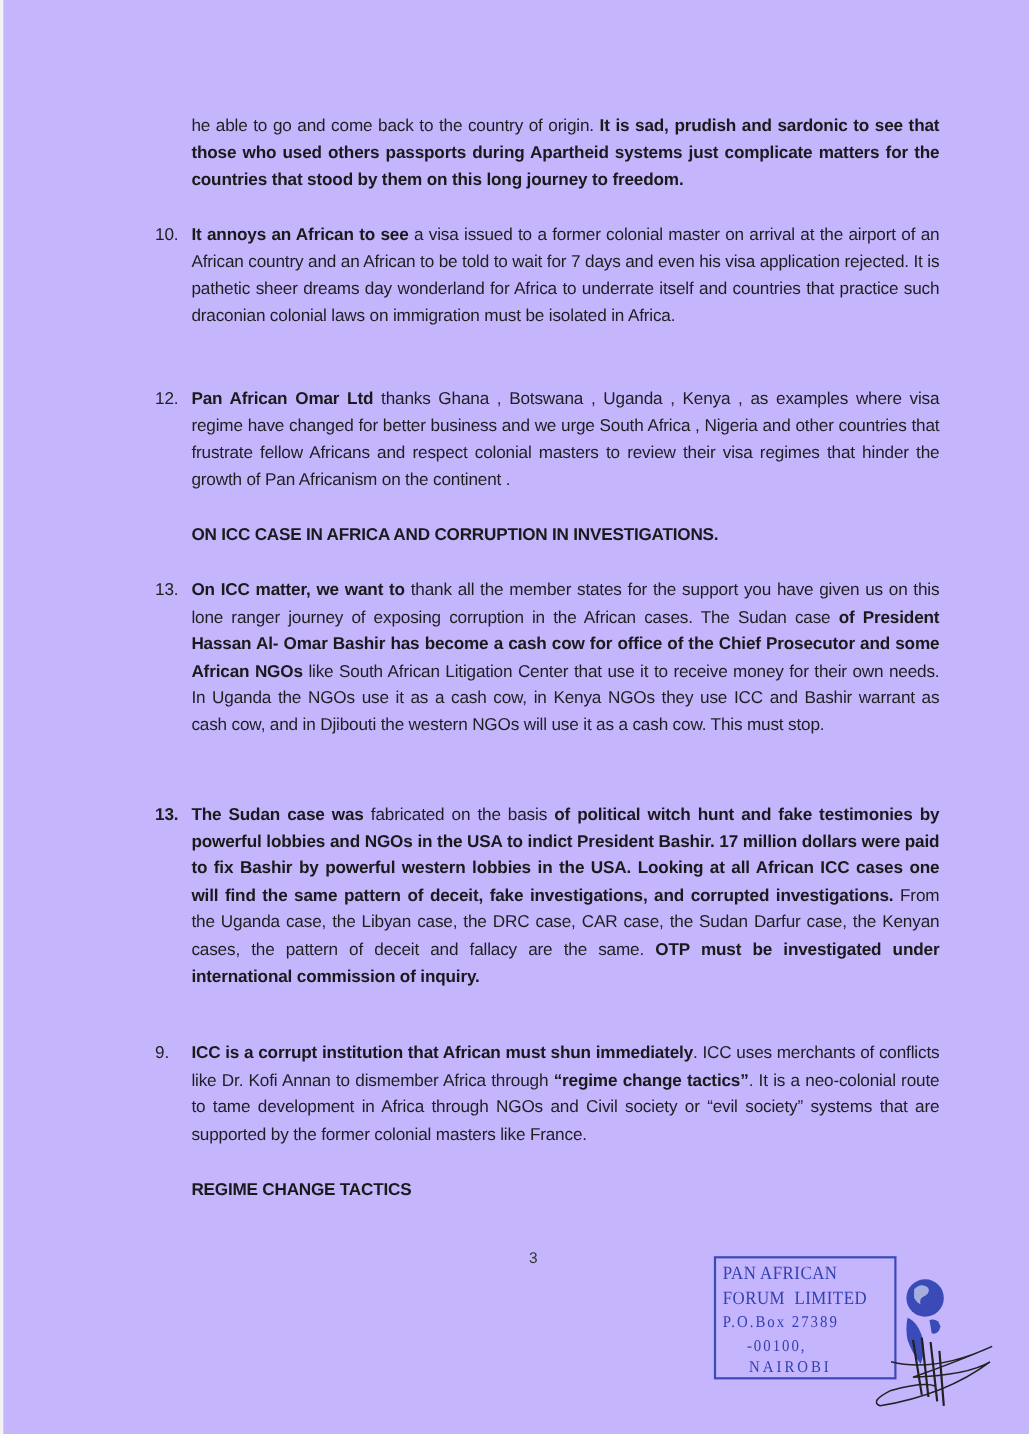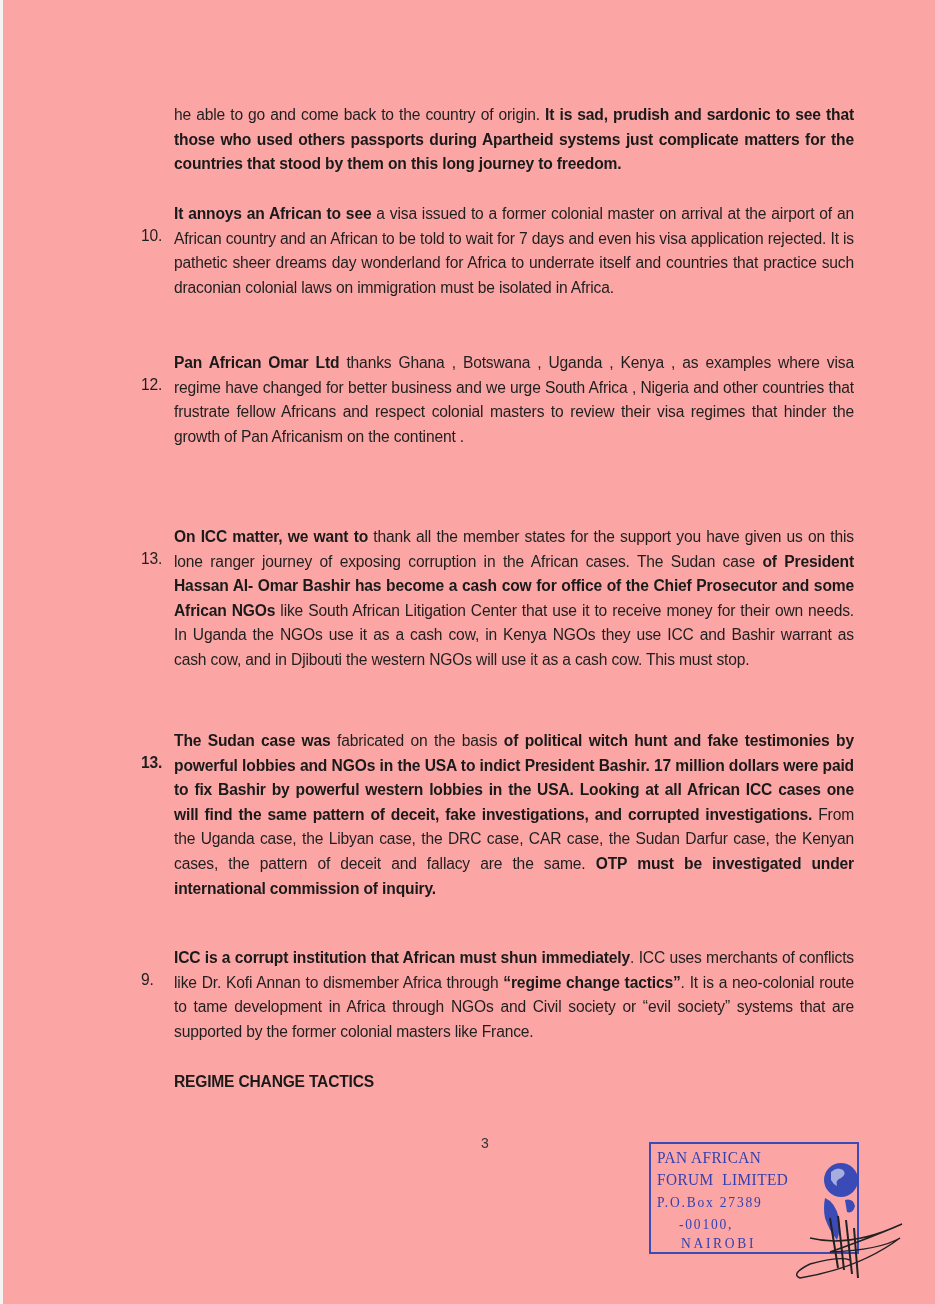--- a/index.html
+++ b/index.html
@@ -12,21 +12,21 @@
       height: 1304px;
       position: relative;
       overflow: hidden;
       font-family: "Liberation Sans", "DejaVu Sans", sans-serif;
       color: #1f1f1f;
     }
     .page {
       position: absolute;
       left: 0; top: 0;
       width: 935px; height: 1304px;
-      background: #fca5a5;
+      background: #c4b5fd;
     }
     .left-edge {
       position: absolute;
       left: 0; top: 0;
       width: 3px; height: 1304px;
       background: #f3f3f3;
     }
     .para {
       position: absolute;
       left: 174px;
@@ -36,21 +36,20 @@
       text-align: justify;
       letter-spacing: -0.15px;
     }
     .para b { font-weight: bold; color: #1a1a1a; }
     .num {
       position: absolute;
       left: -33px;
       top: 0;
       font-size: 15.6px;
       line-height: 24.6px;
-      margin-top: 22px;
     }
     .num.bold { font-weight: bold; }
     .heading {
       position: absolute;
       left: 174px;
       font-size: 15.6px;
       font-weight: bold;
       line-height: 24px;
       color: #1a1a1a;
       letter-spacing: -0.2px;
@@ -59,21 +58,21 @@
       position: absolute;
       left: 481px;
       top: 1135px;
       font-size: 14px;
       color: #333;
     }
     .stamp {
       position: absolute;
       left: 649px;
       top: 1142px;
-      width: 210px;
+      width: 166px;
       height: 112px;
       border: 2px solid #3a4bb8;
       box-sizing: border-box;
       color: #3341b0;
       font-family: "Liberation Serif", "DejaVu Serif", serif;
     }
     .stamp-line {
       position: absolute;
       left: 6px;
       font-size: 17px;
@@ -116,20 +115,21 @@
   <div class="para" style="top:202px;">
     <span class="num">10.</span>
     <span class="segs"><b>It annoys an African to see</b><span> a visa issued to a former colonial master on arrival at the airport of an African country and an African to be  told to wait for 7 days and even his visa application rejected. It is pathetic sheer dreams day wonderland for Africa to underrate itself and countries that practice such draconian colonial laws on immigration must be isolated in Africa.</span></span>
   </div>
 
   <div class="para" style="top:351px;">
     <span class="num">12.</span>
     <span class="segs"><b> Pan African Omar Ltd</b><span> thanks Ghana , Botswana , Uganda , Kenya , as examples where visa regime have changed for better business and we urge South Africa , Nigeria and other countries that frustrate fellow Africans and respect colonial masters to review their  visa regimes that  hinder the growth of Pan Africanism on the continent .</span></span>
   </div>
 
+  <div class="heading" style="top:475px;">ON ICC CASE IN AFRICA AND CORRUPTION   IN INVESTIGATIONS.</div>
 
   <div class="para" style="top:525px;">
     <span class="num">13.</span>
     <span class="segs"><b>On ICC matter, we want to</b><span> thank all the member states for the support you have given us on this lone ranger journey of exposing corruption in the African cases. The Sudan case </span><b>of President Hassan Al- Omar Bashir has become a cash cow for office of the Chief Prosecutor and some African NGOs</b><span> like South African Litigation Center that use it to receive money for their own needs. In Uganda the NGOs use it as a cash cow, in Kenya NGOs they use ICC and Bashir warrant as cash cow, and in Djibouti the western NGOs will use it as a cash cow.  This must stop.</span></span>
   </div>
 
   <div class="para" style="top:729px;">
     <span class="num bold">13.</span>
     <span class="segs"><b>The Sudan case was</b><span> fabricated on the basis </span><b>of political witch hunt and fake testimonies by powerful lobbies and NGOs in the USA to indict President Bashir.  17 million dollars were paid to fix Bashir by powerful western lobbies in the USA. Looking at all African ICC cases one will find the same pattern of deceit, fake investigations, and corrupted investigations.</b><span>  From the Uganda case, the Libyan case, the DRC case, CAR case, the Sudan Darfur case, the Kenyan cases, the pattern of deceit and fallacy are the same. </span><b>OTP must be investigated under international commission of inquiry.</b></span>
   </div>

